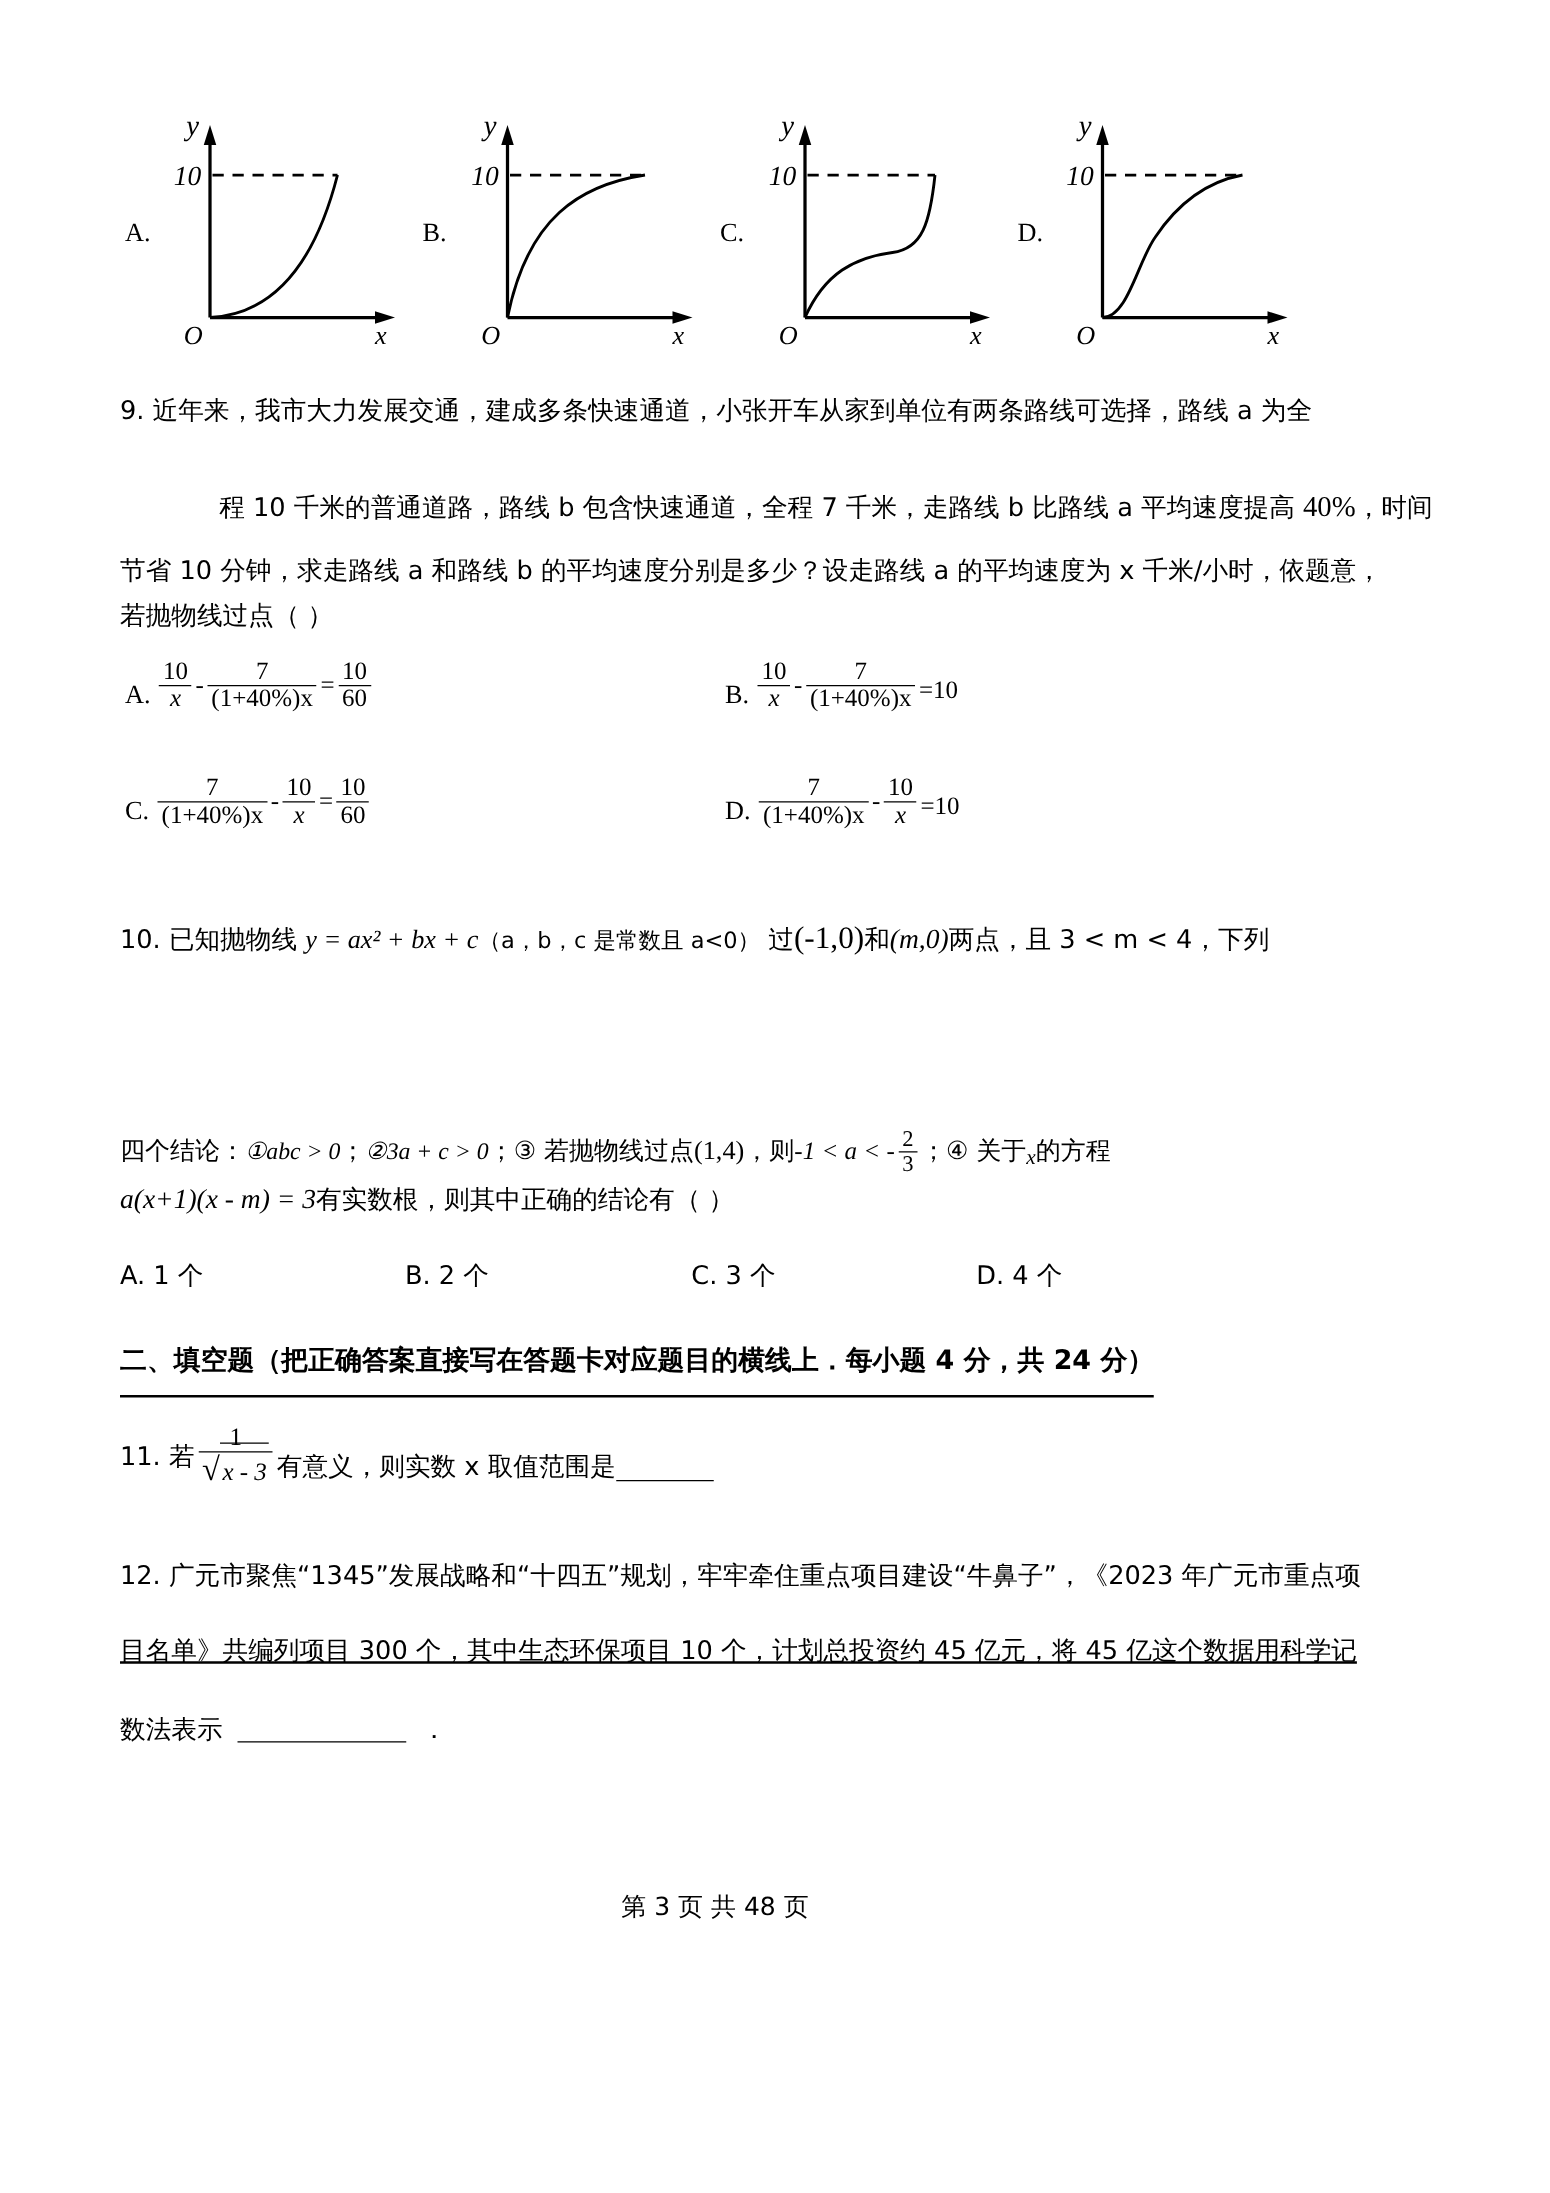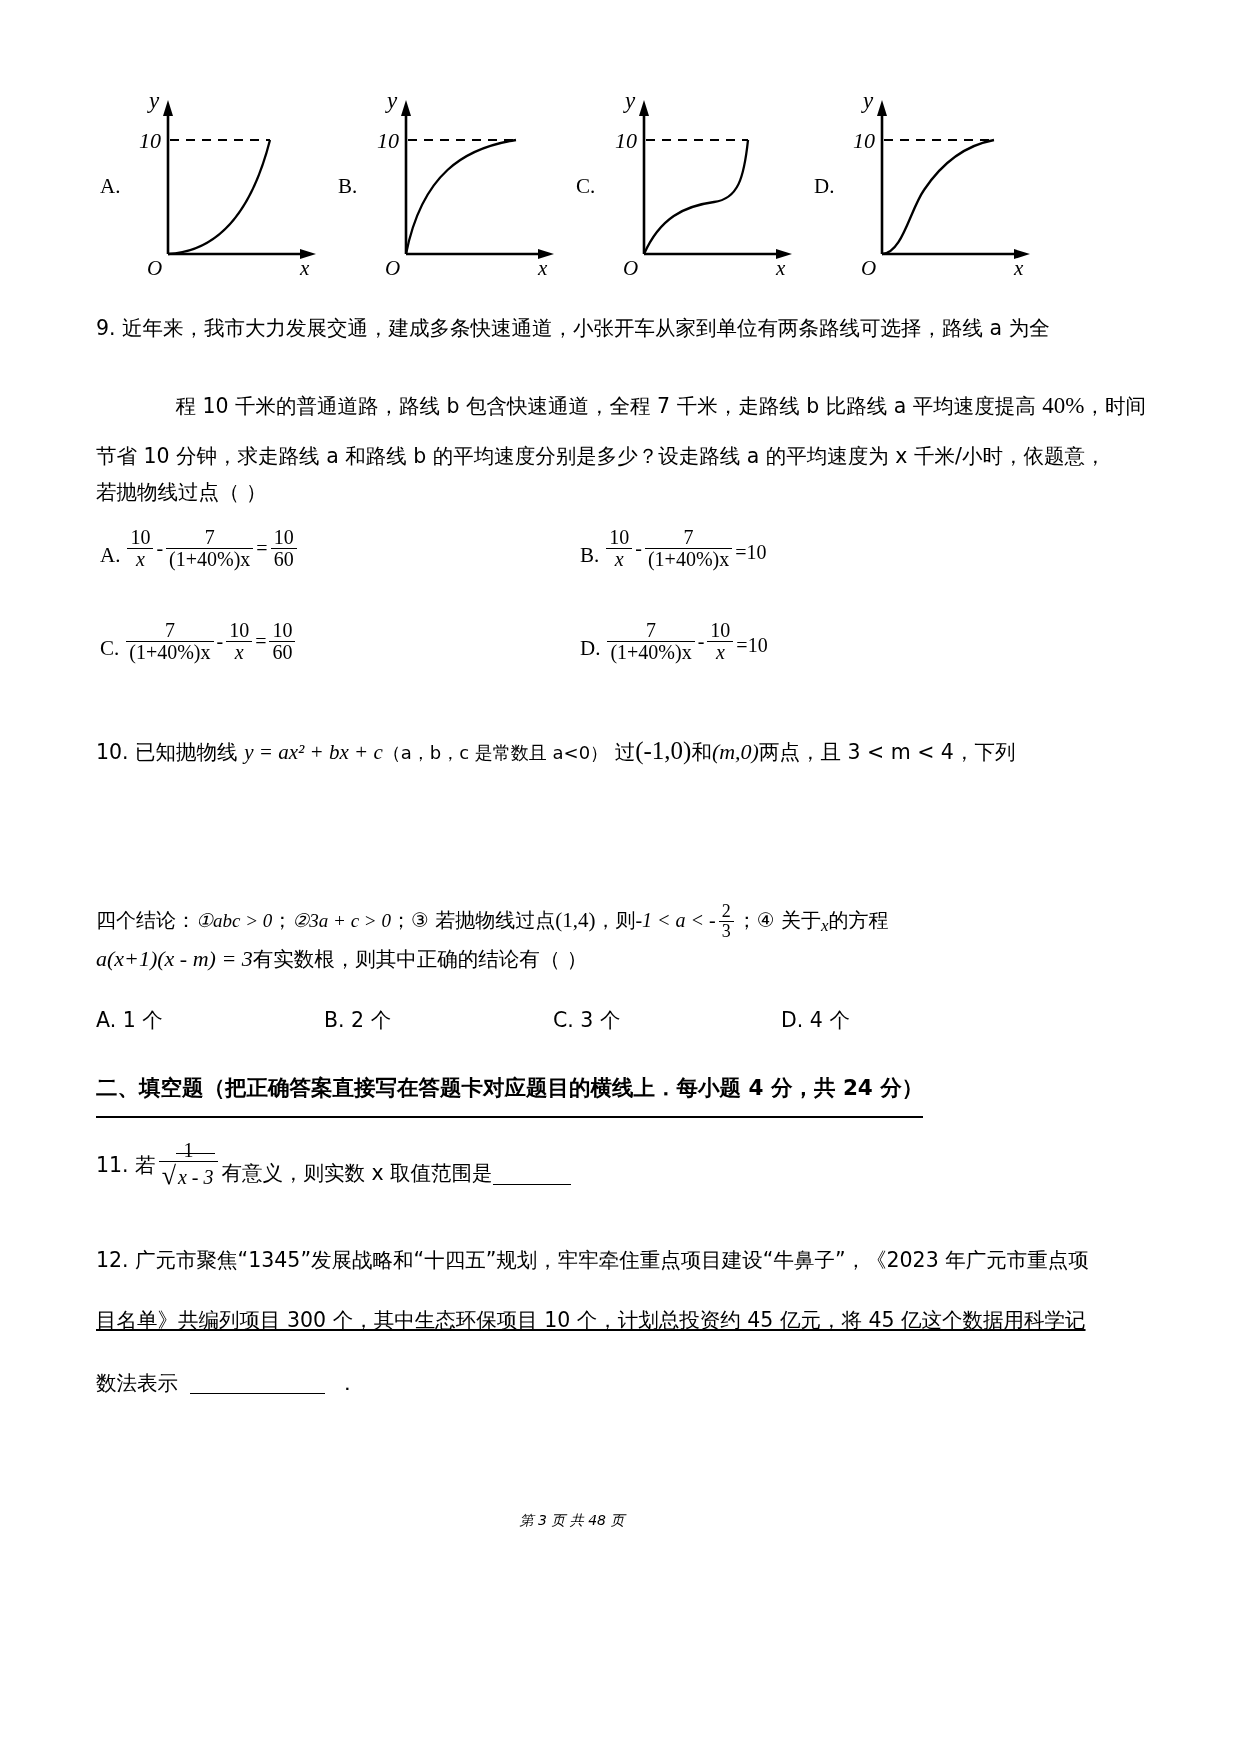--- a/index.html
+++ b/index.html
@@ -140,23 +140,22 @@
     vertical-align: bottom;
   }
 
   
   .footer {
     position: absolute;
     left: 0;
     top: 1512px;
     width: 1144px;
     text-align: center;
-    font-size: 14px;
+    font-size: 20px;
     font-family: "DejaVu Sans", "Liberation Sans", sans-serif;
-    font-style: italic;
   }
 
   .sqrt-wrap {
     display: inline-block;
     vertical-align: middle;
     position: relative;
   }
   .sqrt-sym {
     font-size: 26px;
     font-family: "Liberation Serif", serif;

